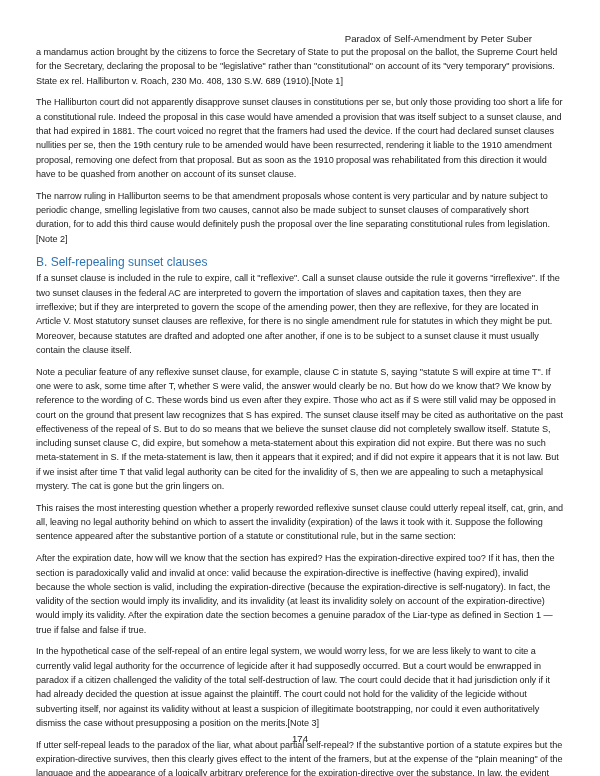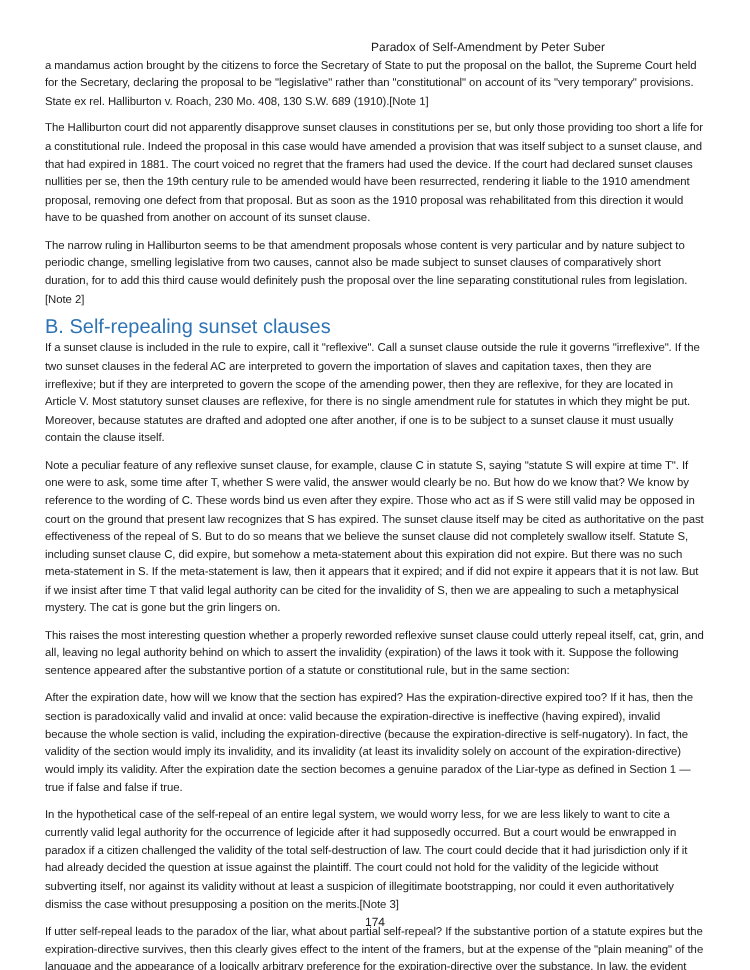--- a/index.html
+++ b/index.html
@@ -14,20 +14,21 @@
       position: relative;
       font-family: "Liberation Sans", "DejaVu Sans", sans-serif;
       color: #1a1a1a;
     }
     .page {
       position: absolute;
       left: 0;
       top: 0;
       width: 521px;
       height: 776px;
+      padding-left: 48px;
     }
     .running-header {
       position: absolute;
       top: 33px;
       right: 37px;
       font-size: 9.6px;
       line-height: 12px;
       color: #1a1a1a;
       white-space: nowrap;
     }
@@ -41,21 +42,21 @@
       letter-spacing: -0.05px;
     }
     .content p {
       margin: 0 0 7.5px 0;
     }
     .content p.quote {
       margin: 0 0 7.5px 36px;
       width: 492px;
     }
     .content h2 {
-      font-size: 16px;
+      font-size: 12px;
       line-height: 18px;
       font-weight: normal;
       color: #2e74b5;
       margin: 1px 0 0 0;
       letter-spacing: 0;
     }
     .page-number {
       position: absolute;
       top: 733px;
       left: 0;

